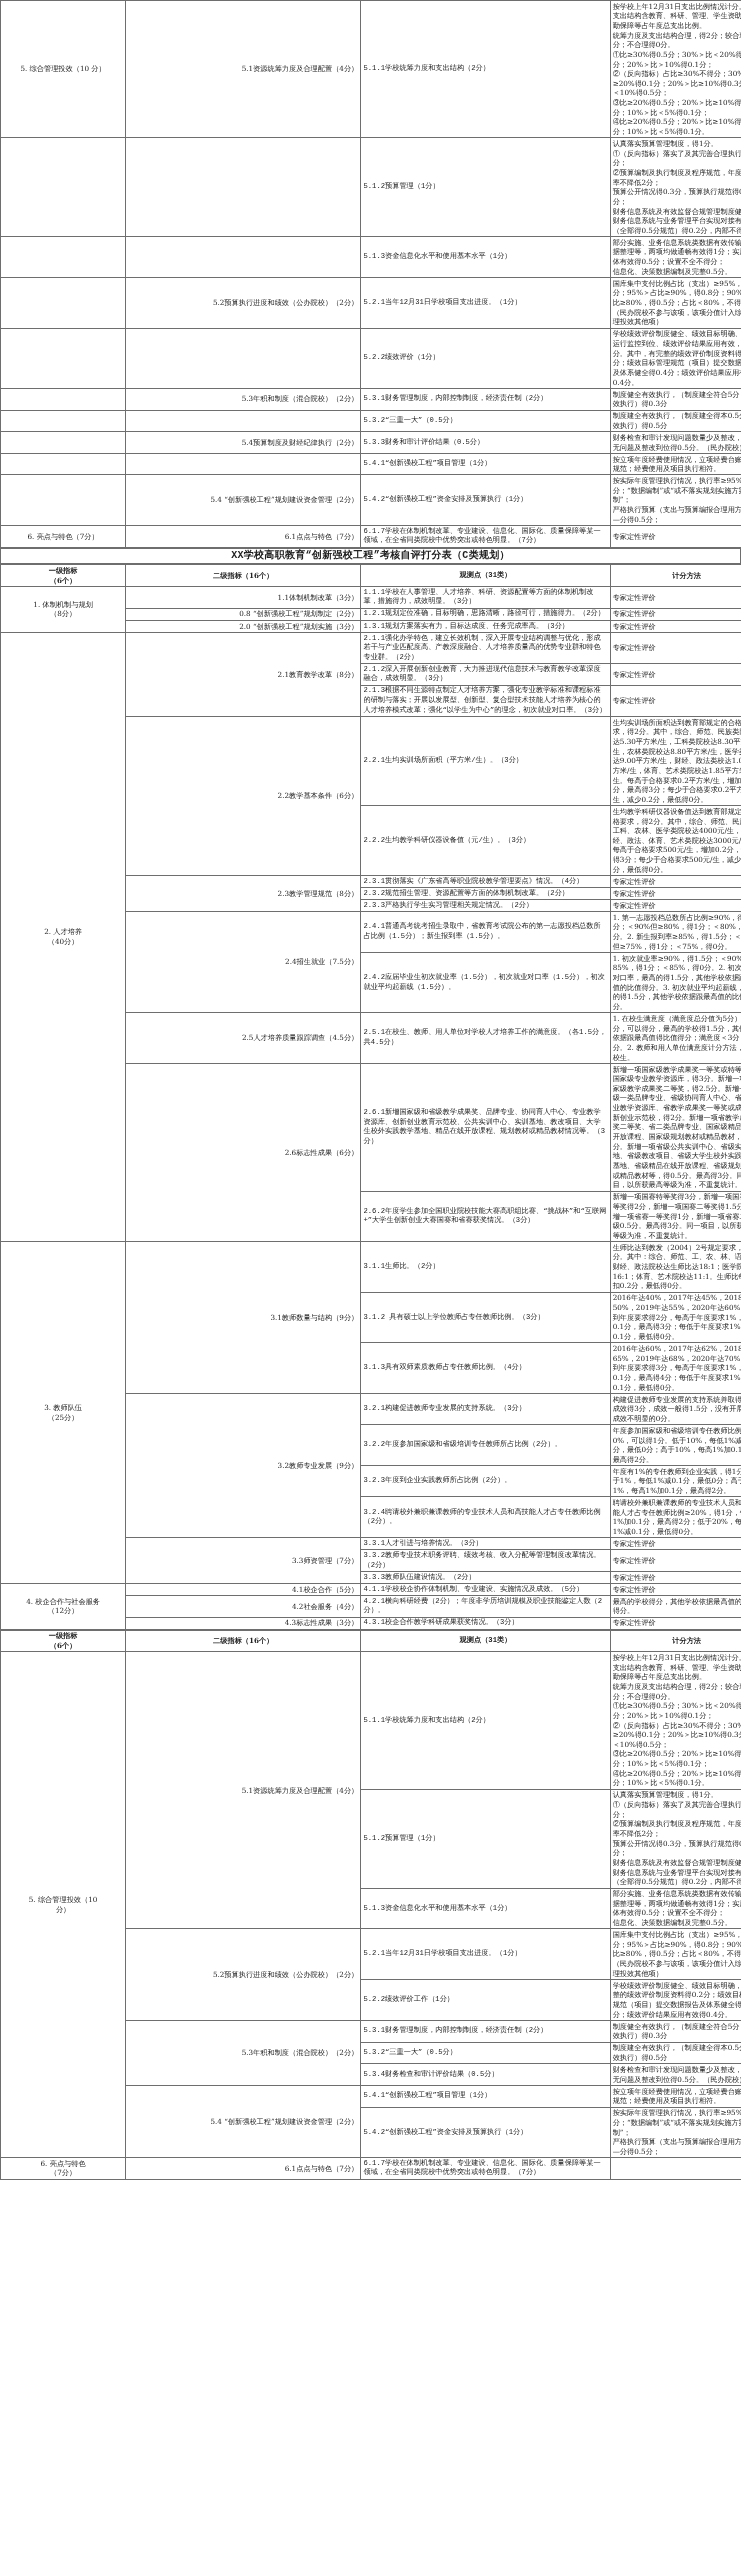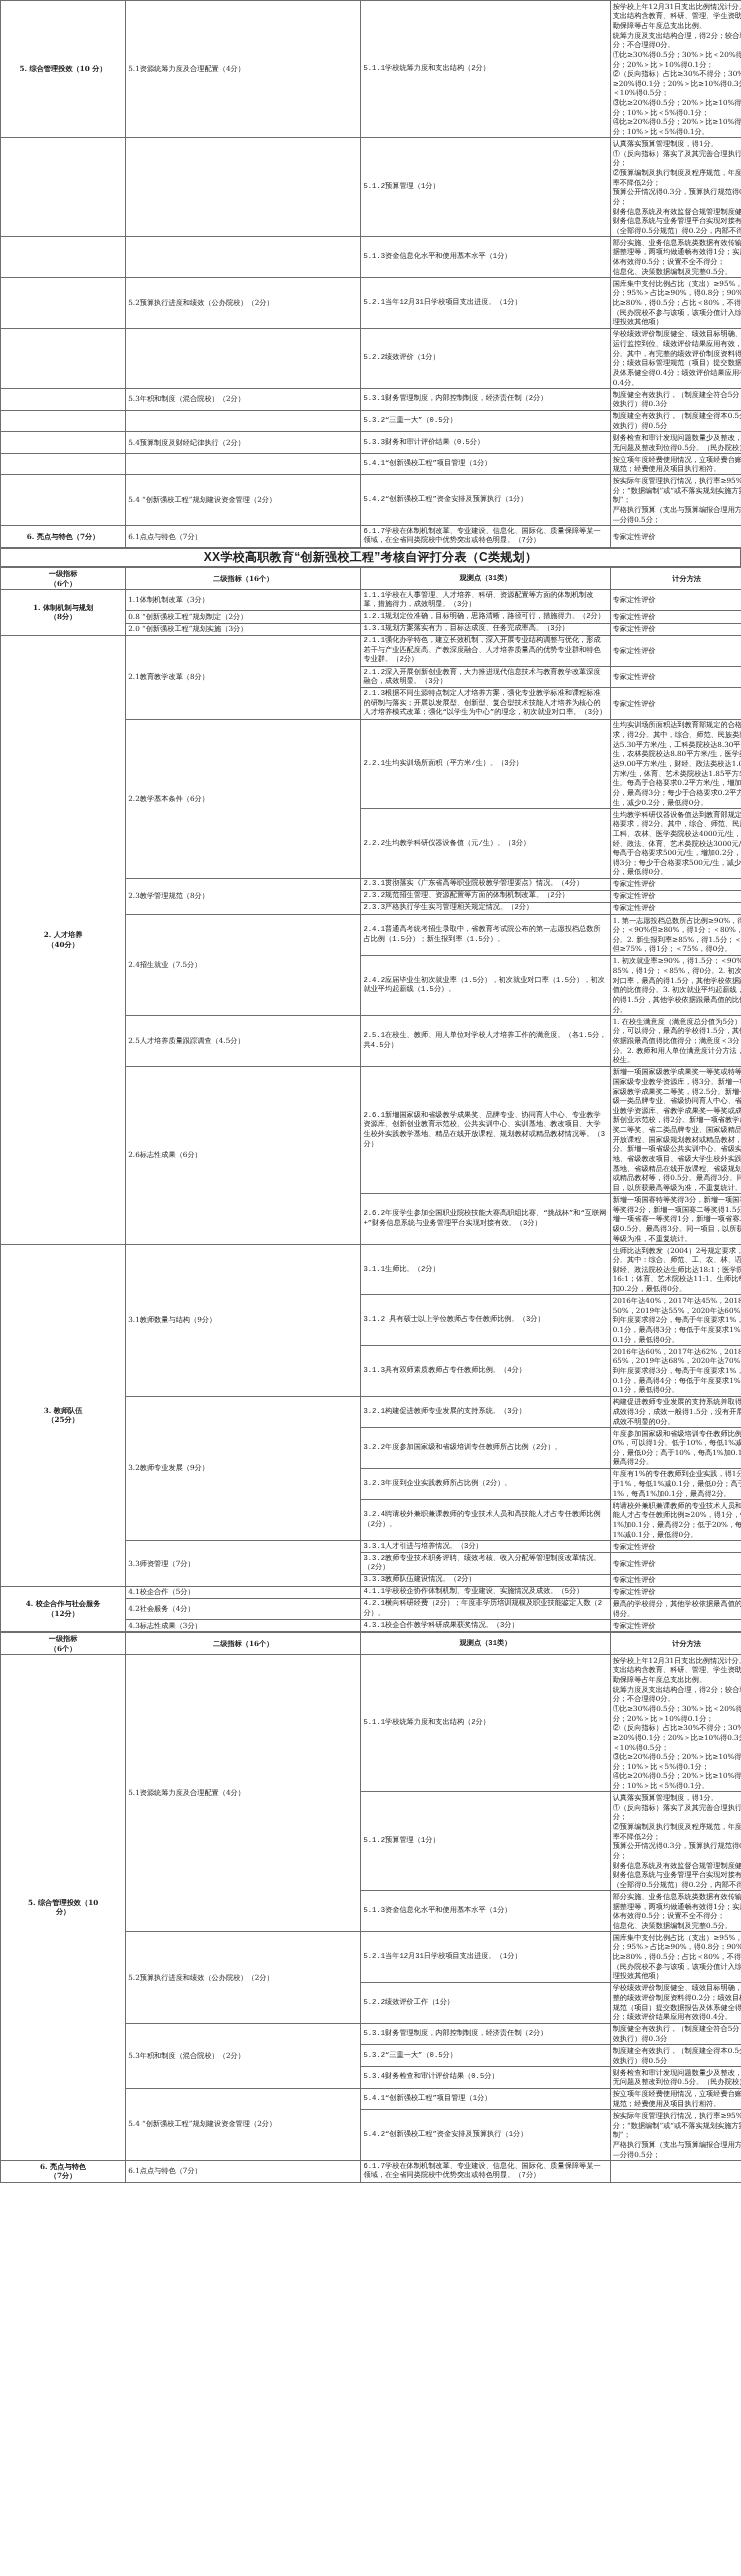--- a/index.html
+++ b/index.html
@@ -17,33 +17,33 @@
   }
   table.grid td{
     border:0.7px solid #6e6e6e;
     vertical-align:middle;
     padding:0.7px 2.1px;
     font-size:7.2px;
     line-height:1.34;
     word-break:break-all;
     color:#232323;
   }
-  .c1{width:120px;text-align:center;font-weight:bold;font-size:7.6px;}
-  .c2{width:230px;}
+  .c1{width:120px;text-align:center;font-weight:normal;font-size:7.6px;}
+  .c2{width:230px;text-align:right;}
   .c3{width:244px;font-family:Liberation Mono, monospace;}
   .c4{width:148px;}
   .title-row td{
     border-left:0.7px solid #6e6e6e;border-right:0.7px solid #6e6e6e;
     border-top:1.4px solid #444;border-bottom:0.7px solid #6e6e6e;
     text-align:center;
     padding:3.4px 0 2.7px 0;
   }
   .doc-title{
-    font-size:12px;font-weight:bold;letter-spacing:0.3px;
-    font-family:Liberation Sans, sans-serif;
+    font-size:10px;font-weight:bold;letter-spacing:0.3px;
+    font-family:Liberation Mono, monospace;
   }
   .hdr td{
     text-align:center;font-weight:bold;font-size:8px;padding:2.7px 1.4px;
     background:#fff;
   }
   .mid{vertical-align:middle;}
   .top{vertical-align:top;}
   .ctr{text-align:center;}
   .tiny{font-size:6.9px;line-height:1.3;}
   
@@ -208,21 +208,21 @@
           <td class="c2 mid">2.5人才培养质量跟踪调查（4.5分）</td>
           <td class="c3 top">2.5.1在校生、教师、用人单位对学校人才培养工作的满意度。（各1.5分，共4.5分）</td>
           <td class="c4 top tiny">1. 在校生满意度（满意度总分值为5分）≥3分，可以得分，最高的学校得1.5分，其他学校依据跟最高值得比值得分；满意度＜3分，得0分。2. 教师和用人单位满意度计分方法，同在校生。</td>
         </tr>
         <tr>
           <td class="c2 mid" rowspan="2">2.6标志性成果（6分）</td>
           <td class="c3 top">2.6.1新增国家级和省级教学成果奖、品牌专业、协同育人中心、专业教学资源库、创新创业教育示范校、公共实训中心、实训基地、教改项目、大学生校外实践教学基地、精品在线开放课程、规划教材或精品教材情况等。（3分）</td>
           <td class="c4 top tiny">新增一项国家级教学成果奖一等奖或特等奖、国家级专业教学资源库，得3分。新增一项国家级教学成果奖二等奖，得2.5分。新增一项省级一类品牌专业、省级协同育人中心、省级专业教学资源库、省教学成果奖一等奖或成为创新创业示范校，得2分。新增一项省教学成果奖二等奖、省二类品牌专业、国家级精品在线开放课程、国家级规划教材或精品教材，得1分。新增一项省级公共实训中心、省级实训基地、省级教改项目、省级大学生校外实践教学基地、省级精品在线开放课程、省级规划教材或精品教材等，得0.5分。最高得3分。同一项目，以所获最高等级为准，不重复统计。</td>
         </tr>
         <tr>
-          <td class="c3 top">2.6.2年度学生参加全国职业院校技能大赛高职组比赛、“挑战杯”和“互联网+”财务信息系统与业务管理平台实现对接有效。（3分）</td>
+          <td class="c3 top">2.6.2年度学生参加全国职业院校技能大赛高职组比赛、“挑战杯”和“互联网+”大学生创新创业大赛国赛和省赛获奖情况。（3分）</td>
           <td class="c4 top tiny">新增一项国赛特等奖得3分，新增一项国赛一等奖得2分，新增一项国赛二等奖得1.5分，新增一项省赛一等奖得1分，新增一项省赛二等级0.5分。最高得3分。同一项目，以所获最高等级为准，不重复统计。</td>
         </tr>
         <tr>
           <td class="c1 mid ctr" rowspan="10">3. 教师队伍<br>（25分）</td>
           <td class="c2 mid" rowspan="3">3.1教师数量与结构（9分）</td>
           <td class="c3 top">3.1.1生师比。（2分）</td>
           <td class="c4 top tiny">生师比达到教发（2004）2号规定要求，得2分。其中：综合、师范、工、农、林、语言、财经、政法院校达生师比达18:1；医学院校达16:1；体育、艺术院校达11:1。生师比每高1扣0.2分，最低得0分。</td>
         </tr>
         <tr>
           <td class="c3 top">3.1.2 具有硕士以上学位教师占专任教师比例。（3分）</td>

